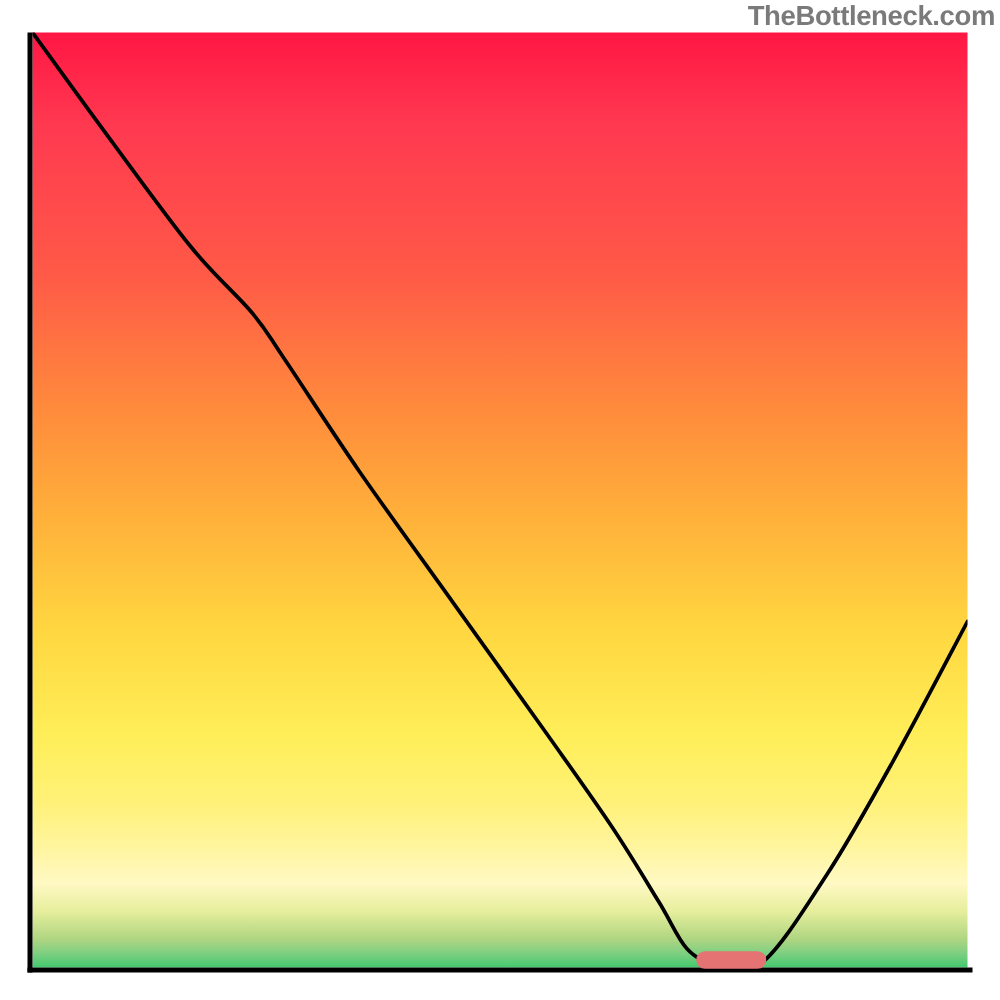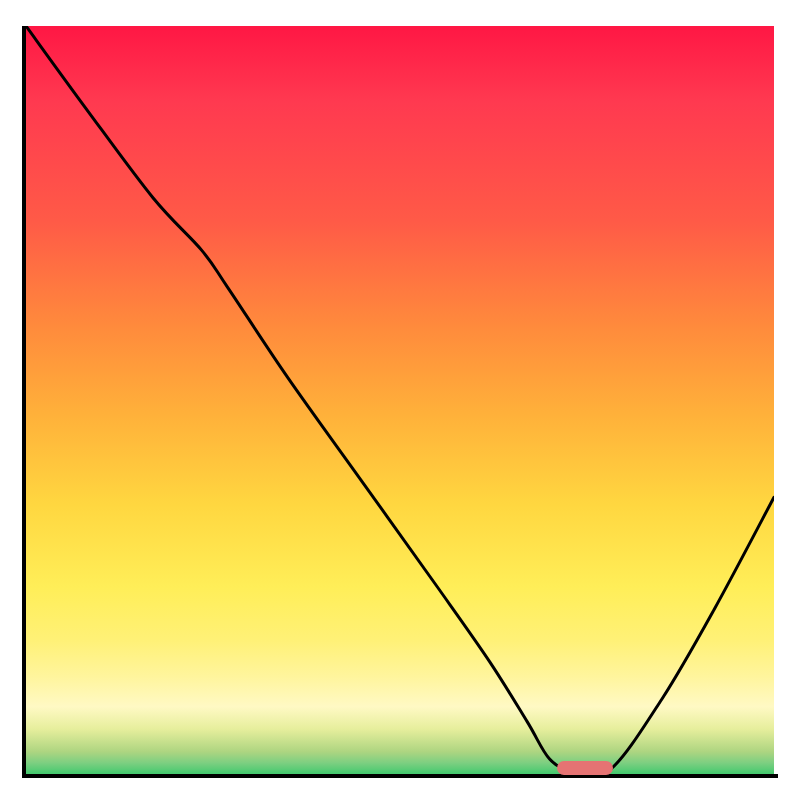--- a/index.html
+++ b/index.html
@@ -97,13 +97,14 @@
 
   <div class="axis-v"></div>
   <div class="axis-h"></div>
 
   <svg class="curve-svg" viewBox="0 0 748 748" preserveAspectRatio="none">
     <path id="curvePath" class="curve-path" d="M 0.00 0.00 C 9.97 13.71, 38.65 53.61, 59.84 82.28 C 81.03 110.95, 107.84 148.35, 127.16 172.04 C 146.48 195.73, 163.31 209.44, 175.78 224.40 C 188.25 239.36, 187.62 240.61, 201.96 261.80 C 216.30 282.99, 239.36 319.15, 261.80 351.56 C 284.24 383.97, 311.67 421.37, 336.60 456.28 C 361.53 491.19, 390.21 531.08, 411.40 561.00 C 432.59 590.92, 448.80 613.36, 463.76 635.80 C 478.72 658.24, 491.19 679.43, 501.16 695.64 C 511.13 711.85, 516.12 724.94, 523.60 733.04 C 531.08 741.14, 536.07 742.39, 546.04 744.26 C 556.01 746.13, 568.48 756.10, 583.44 744.26 C 598.40 732.42, 618.35 700.00, 635.80 673.20 C 653.25 646.40, 669.46 617.10, 688.16 583.44 C 706.86 549.78, 738.03 489.94, 748.00 471.24 "></path>
   </svg>
 
   <div id="minMarker" class="minimum-marker" style="left: 557.08px; width: 56.1px; top: 761.016px; background: rgb(229, 115, 115);"></div>
 
+  <div class="watermark">TheBottleneck.com</div>
 </div>
 
 </body></html>

